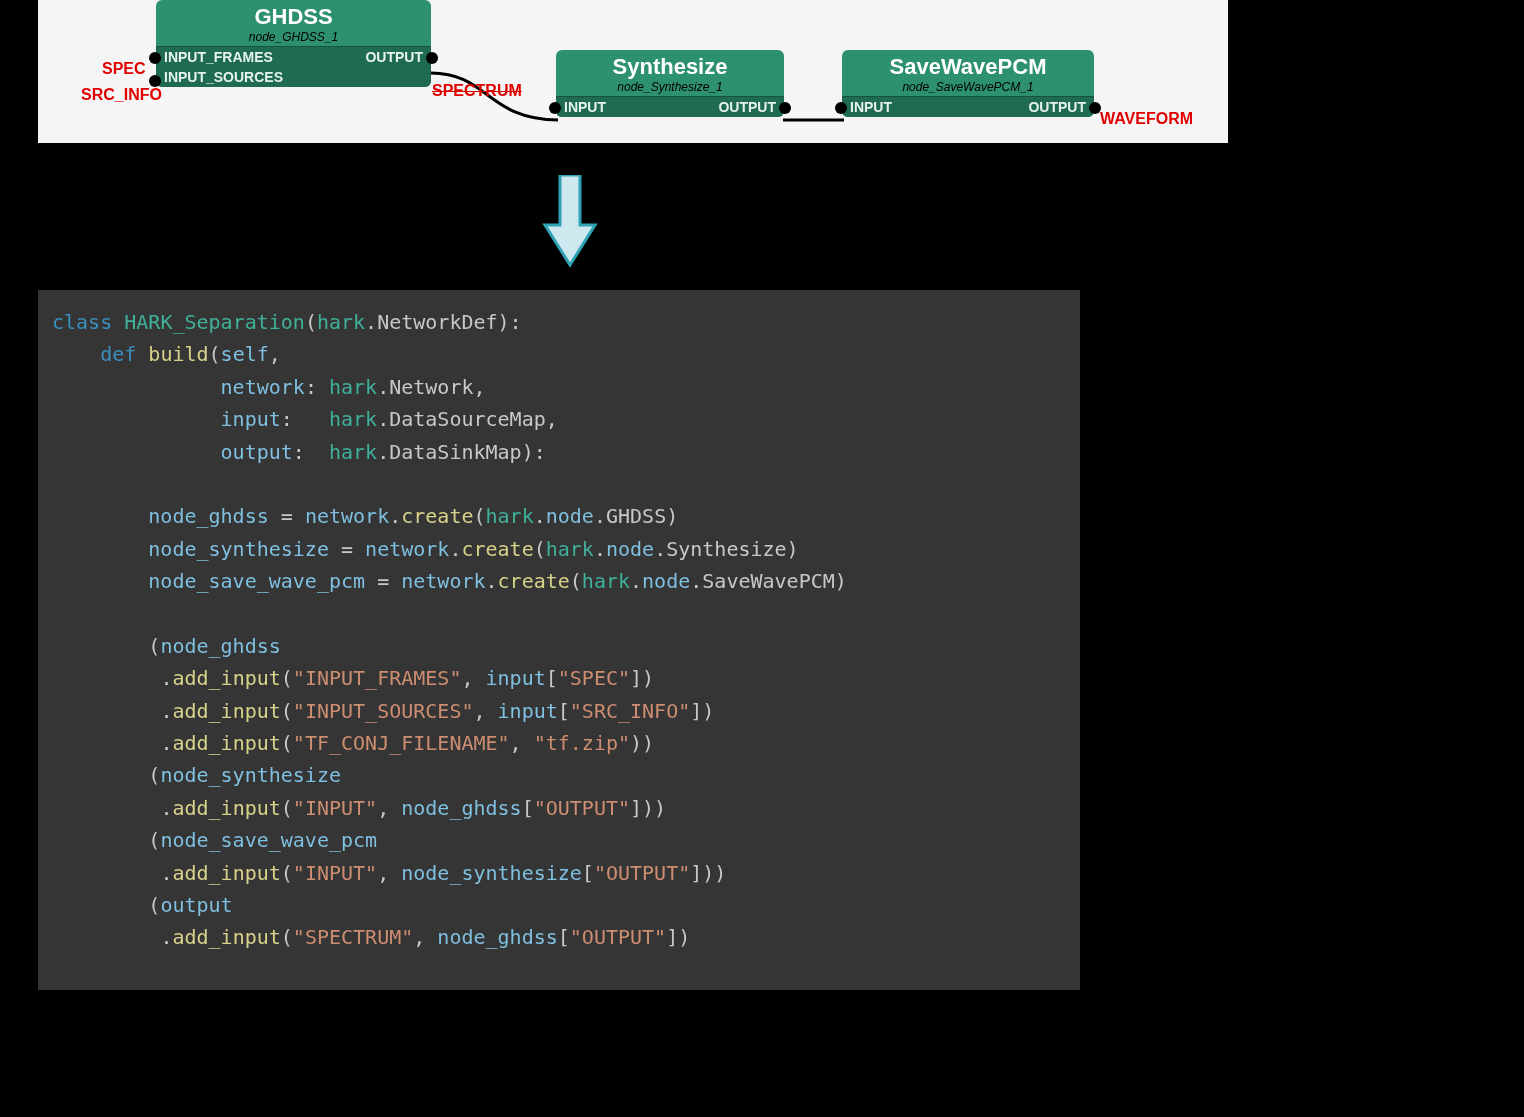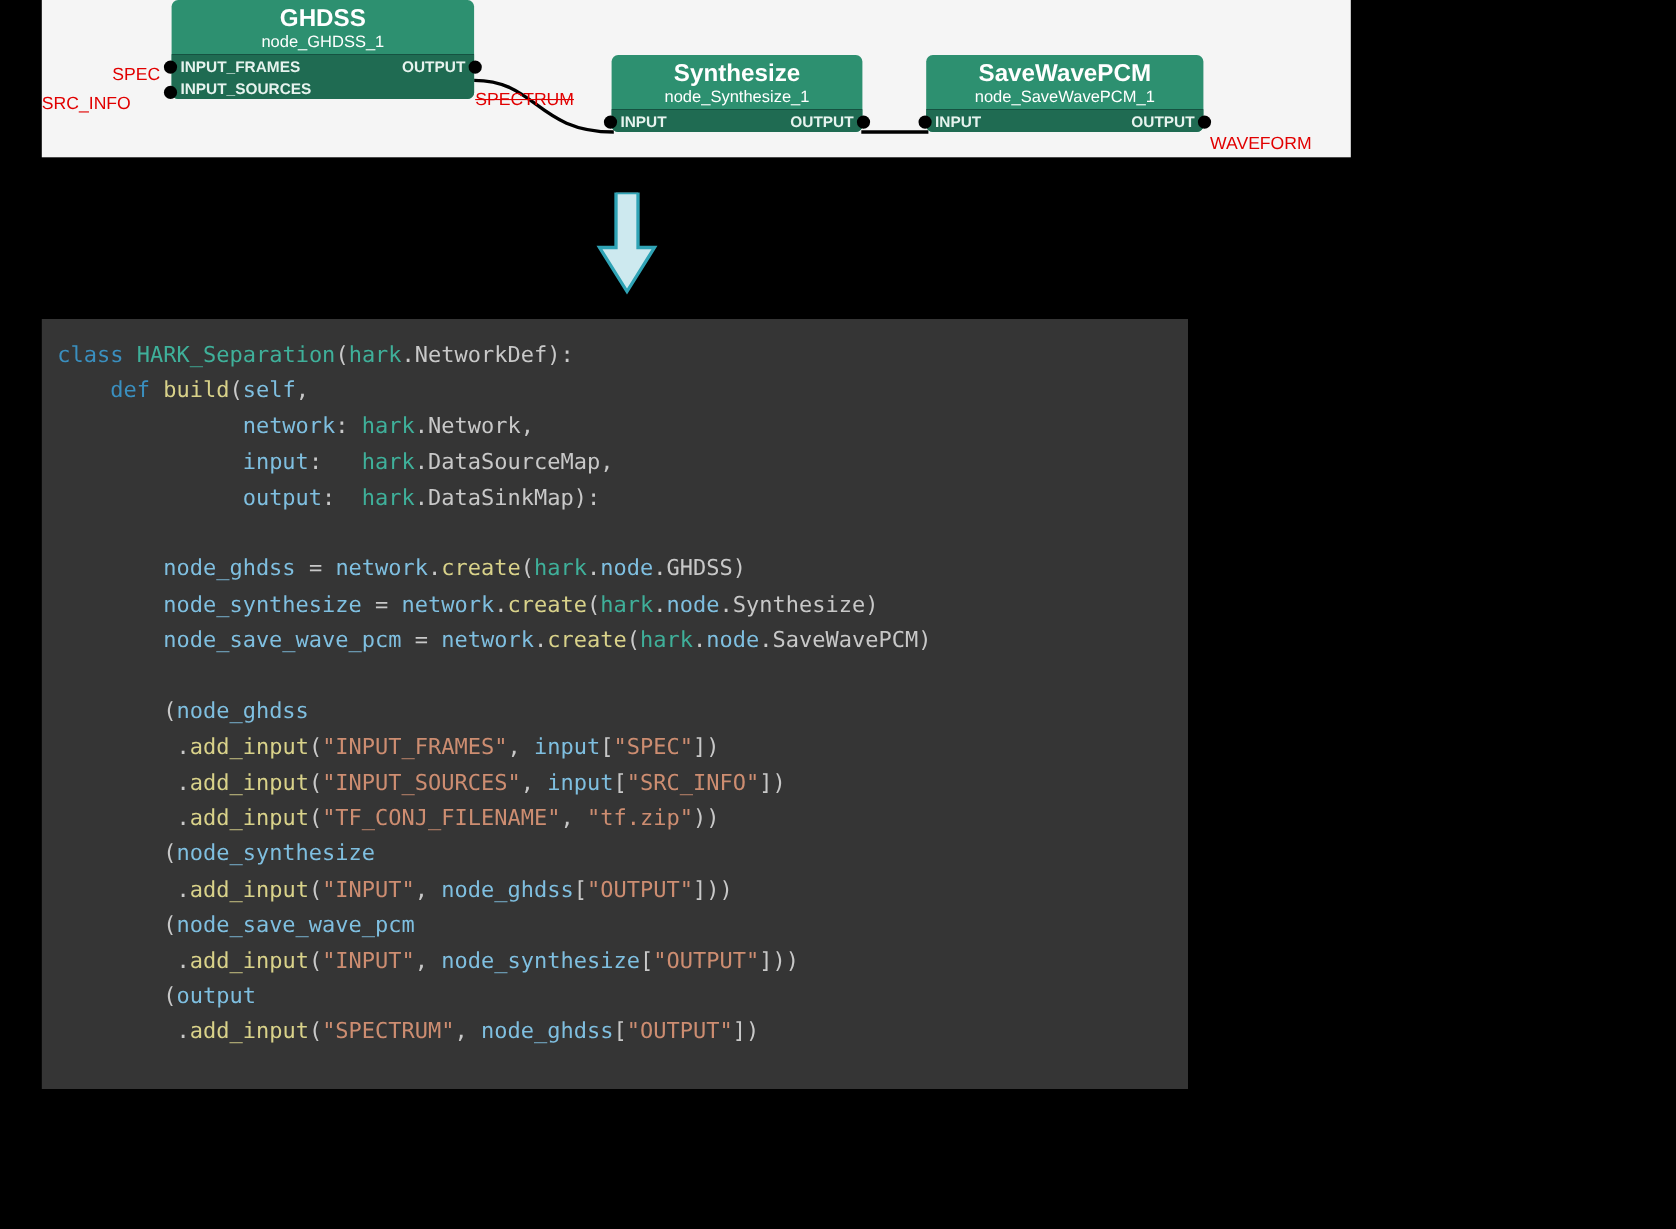--- a/index.html
+++ b/index.html
@@ -16,34 +16,34 @@
       background: #f5f5f5;
     }
     .node {
       position: absolute; background: #2d9070; border-radius: 6px;
       color: #fff;
     }
     .node-header {
       text-align: center; padding: 4px 10px 2px;
     }
     .node-title { font-weight: 700; font-size: 22px; }
-    .node-sub { font-size: 15px; color: #ffffff; }
+    .node-sub { font-size: 12px; color: #000000; font-style: italic; }
     .node-body {
       background: #1f6b52; border-top: 1px solid #155241;
       border-bottom-left-radius: 6px; border-bottom-right-radius: 6px;
       position: relative; font-size: 14px; font-weight: 700;
     }
     .port-row { display: flex; justify-content: space-between; padding: 2px 8px; gap: 24px; }
     .port-in, .port-out { color: #e6f3ee; white-space: nowrap; }
     .port-dot {
       position: absolute; width: 12px; height: 12px; border-radius: 50%;
       background: #000;
     }
     .ext-label {
-      position: absolute; color: #e10000; font-weight: 400; font-size: 16px;
+      position: absolute; color: #e10000; font-weight: 700; font-size: 16px;
     }
     svg.wires { position: absolute; inset: 0; width: 100%; height: 100%; pointer-events: none; }
 
     .arrow {
       position: absolute; left: 540px; top: 175px;
     }
 
     .code-block {
       position: absolute; left: 38px; top: 290px; width: 1042px; height: 700px;
       background: #353535; color: #d4d4d4;
@@ -62,23 +62,23 @@
 <body>
 
 <div class="diagram-area">
 
   <svg class="wires">
     <path d="M 393 73 C 450 73, 450 120, 520 120" stroke="#000" stroke-width="3" fill="none"></path>
     <path d="M 745 120 L 806 120" stroke="#000" stroke-width="3" fill="none"></path>
   </svg>
 
   <span class="ext-label" style="left:64px; top:60px;">SPEC</span>
-  <span class="ext-label" style="left:0px;  top:86px;">SRC_INFO</span>
+  <span class="ext-label" style="left:0px;  top:86px;padding-left:43px;">SRC_INFO</span>
   <span class="ext-label" style="left:394px; top:60px; text-decoration: line-through; margin-top: 22px;">SPECTRUM</span>
-  <span class="ext-label" style="left:1062px; top:122px;">WAVEFORM</span>
+  <span class="ext-label" style="left:1062px; top:110px;">WAVEFORM</span>
 
   <div class="node" style="left:118px; top:0px; width:275px;">
     <div class="node-header">
       <div class="node-title">GHDSS</div>
       <div class="node-sub">node_GHDSS_1</div>
     </div>
     <div class="node-body">
       <div class="port-row">
         <span class="port-in">INPUT_FRAMES</span>
         <span class="port-out">OUTPUT</span>

